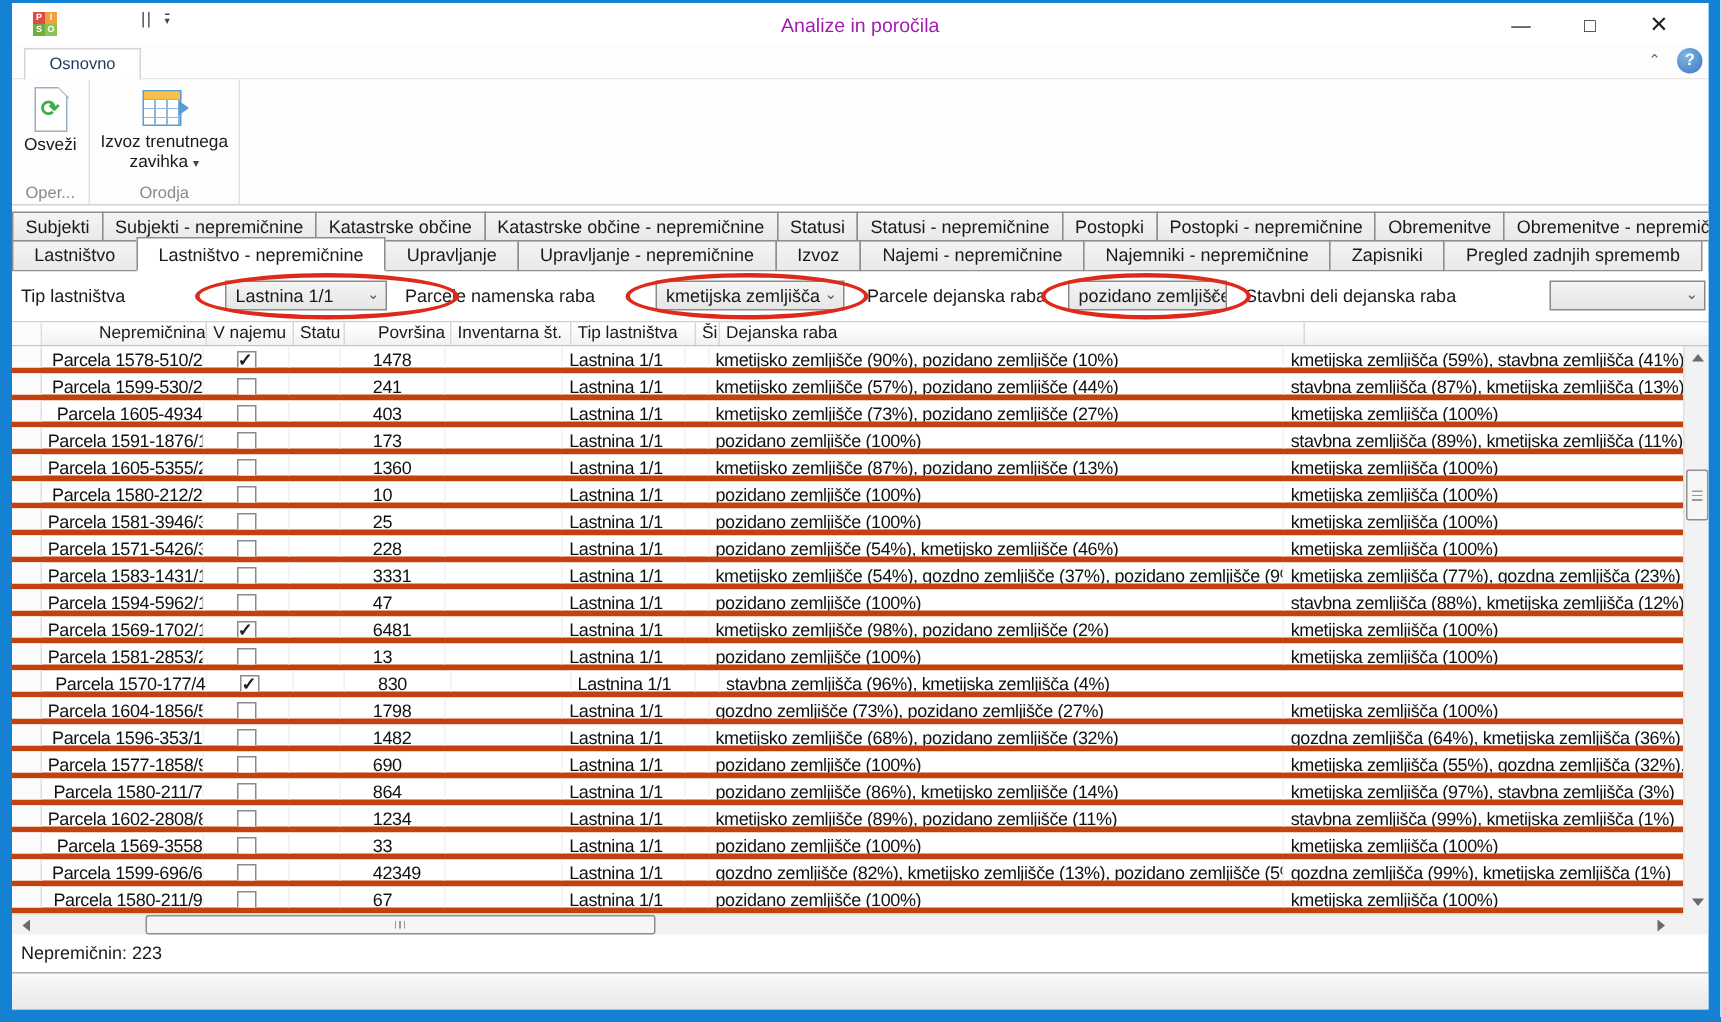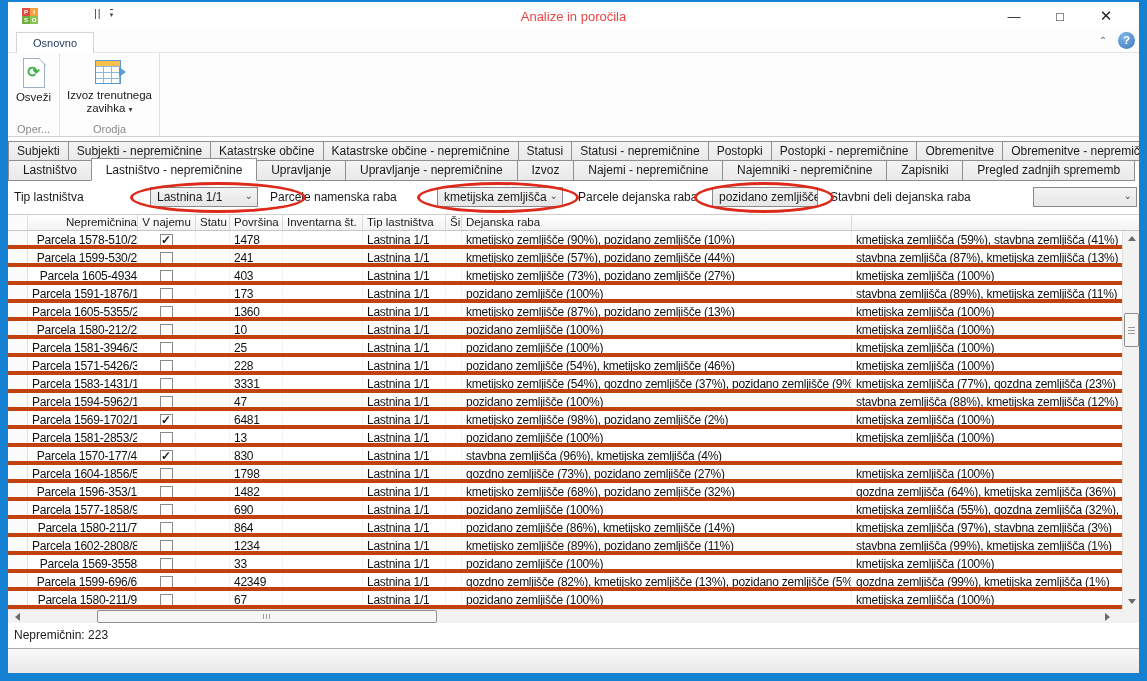--- a/index.html
+++ b/index.html
@@ -8,21 +8,21 @@
   .frame { position:absolute; left:8px; top:2px; width:1131px; height:671px; background:#ffffff; overflow:hidden; }
 
   
   .titlebar { position:absolute; left:0; top:0; width:100%; height:28px; background:#ffffff; }
   .app-icon { position:absolute; left:14px; top:6px; width:16px; height:16px; display:grid; grid-template-columns:8px 8px; grid-template-rows:8px 8px; }
   .app-icon span { font-size:6px; font-weight:bold; color:#fff; text-align:center; line-height:8px; }
   .ai-p { background:#e04a45; } .ai-i { background:#f2a03d; } .ai-s { background:#6fae3e; } .ai-o { background:#8cc356; }
   .qat { position:absolute; left:86px; top:5px; display:flex; align-items:center; gap:8px; color:#444; }
   .qat .pipes { font-size:11px; letter-spacing:1px; }
   .qat .qat-arrow { display:inline-block; border-top:1px solid #444; padding-top:1px; font-size:7px; line-height:7px; }
-  .title { position:absolute; left:0; right:0; top:7px; text-align:center; font-size:13px; color:#ef4444; }
+  .title { position:absolute; left:0; right:0; top:7px; text-align:center; font-size:13px; color:#a21caf; }
   .win-controls { position:absolute; right:10px; top:0; height:28px; display:flex; align-items:center; }
   .win-btn { width:46px; height:28px; display:flex; align-items:center; justify-content:center; font-size:13px; color:#222; }
 
   
   .ribbon-strip { position:absolute; left:0; top:28px; width:100%; height:23px; background:#fdfdfd; border-bottom:1px solid #e7e7e7; }
   .ribbon-tab { position:absolute; left:8px; top:2px; width:78px; height:21px; background:#fff; border:1px solid #d5d5d5; border-bottom:none; text-align:center; font-size:11px; color:#1e395b; line-height:20px; z-index:2; }
   .ribbon-right { position:absolute; right:4px; top:2px; display:flex; align-items:center; gap:8px; }
   .rib-chevron { width:14px; height:14px; color:#666; font-size:10px; text-align:center; line-height:14px; }
   .help-btn { width:17px; height:17px; border-radius:50%; background:radial-gradient(circle at 35% 30%, #7fb5e6, #3c77bd); color:#fff; font-size:11px; font-weight:bold; text-align:center; line-height:17px; }
   .ribbon-body { position:absolute; left:0; top:51px; width:100%; height:84px; background:#fdfdfd; border-bottom:1px solid #d2d2d2; }
@@ -30,21 +30,21 @@
   .rg0 { left:0; width:52px; } .rg1 { left:52px; width:100px; }
   .rbtn { position:absolute; top:3px; left:2px; right:2px; bottom:16px; display:flex; flex-direction:column; align-items:center; }
   .rbtn .ricon { margin-top:2px; }
   .rbtn .rlabel { margin-top:3px; font-size:11.5px; color:#1a1a1a; text-align:center; line-height:13px; }
   .group-label { position:absolute; bottom:1px; left:0; right:0; text-align:center; font-size:11px; color:#8a8a8a; }
   .drop-arrow { font-size:8px; color:#444; }
 
   
   .tabs { position:absolute; left:0; top:139px; width:1126px; }
   .tabrow { display:flex; height:20px; }
-  .tabrow2 { margin-top:0;justify-content:flex-end; }
+  .tabrow2 { margin-top:0; }
   .tab { flex:1 1 auto; background:linear-gradient(#f4f4f4,#e9e9e9); border:1px solid #8f8f8f; margin-right:-1px; font-size:12px; color:#1a1a1a; text-align:center; line-height:18px; white-space:nowrap; padding:0 8px; }
   .tabrow2 .tab { margin-top:-1px; height:21px; }
   .tab.selected { background:#fff; border-bottom:1px solid #fff; position:relative; z-index:3; height:23px; margin-top:-3px; line-height:22px; }
 
   
   .filterbar { position:absolute; left:0; top:179px; width:100%; height:33px; background:#fff; }
   .flabel { position:absolute; top:9px; font-size:12px; color:#1a1a1a; white-space:nowrap; }
   .fl0 { left:6px; } .fl1 { left:262px; } .fl2 { left:570px; } .fl3 { left:822px; }
   .combo { position:absolute; top:6px; height:20px; background:linear-gradient(#f4f4f4,#e6e6e6); border:1px solid #8a8a8a; font-size:12px; color:#1a1a1a; display:flex; align-items:center; padding:0 18px 0 6px; white-space:nowrap; overflow:hidden; }
   .cb0 { left:142px; width:108px; } .cb1 { left:429px; width:126px; } .cb2 { left:704px; width:106px; } .cb3 { left:1025px; width:104px; }
@@ -55,21 +55,21 @@
 
   
   .grid { position:absolute; left:0; top:212px; width:1131px; height:408px; border-top:1px solid #d0d0d0; }
   .grid-header { display:flex; height:16px; background:linear-gradient(#ffffff,#f2f2f2); border-bottom:1px solid #c6c6c6; }
   .hcell { font-size:11.5px; color:#1a1a1a; border-right:1px solid #d8d8d8; padding:1px 0 0 4px; white-space:nowrap; overflow:hidden; }
   .grid-body { position:absolute; left:0; top:16px; width:1114px; height:378px; }
   .grid-row { display:flex; height:18px; border-bottom:4px solid #c2410c; background:#fff; }
   .cell { font-size:12px; letter-spacing:-0.25px; color:#111; padding:2px 0 0 4px; white-space:nowrap; overflow:hidden; border-right:1px solid #f1f1f1; }
   .col-gutter { width:20px; background:#fbfbfb; border-right:1px solid #e0e0e0; }
   .col-nep { width:110px;text-align:right; } .col-naj { width:58px; text-align:center; padding-left:0; }
-  .col-stat { width:34px; } .col-pov { width:53px; } .col-inv { width:80px; }
+  .col-stat { width:34px; } .col-pov { width:53px;margin-left:18px; } .col-inv { width:80px; }
   .col-tip { width:83px; } .col-sir { width:16px; } .col-dej { width:390px; } .col-nam { width:270px; border-right:none; }
   .checkbox { width:13px; height:13px; border:1px solid #8a8a8a; background:#fff; margin:1px auto 0 auto; position:relative; }
   .checkbox.checked::after { content:"✓"; position:absolute; left:0px; top:-2px; font-size:12px; font-weight:bold; color:#222; }
 
   
   .vscroll { position:absolute; right:0; top:16px; width:17px; height:378px; background:#f2f2f2; border-left:1px solid #e0e0e0; }
   .sbtn { position:absolute; left:1px; width:15px; height:15px; display:flex; align-items:center; justify-content:center; }
   .tri-up { width:0; height:0; border-left:4px solid transparent; border-right:4px solid transparent; border-bottom:5px solid #6a6a6a; }
   .tri-down { width:0; height:0; border-left:4px solid transparent; border-right:4px solid transparent; border-top:5px solid #6a6a6a; }
   .tri-left { width:0; height:0; border-top:4px solid transparent; border-bottom:4px solid transparent; border-right:5px solid #6a6a6a; }

